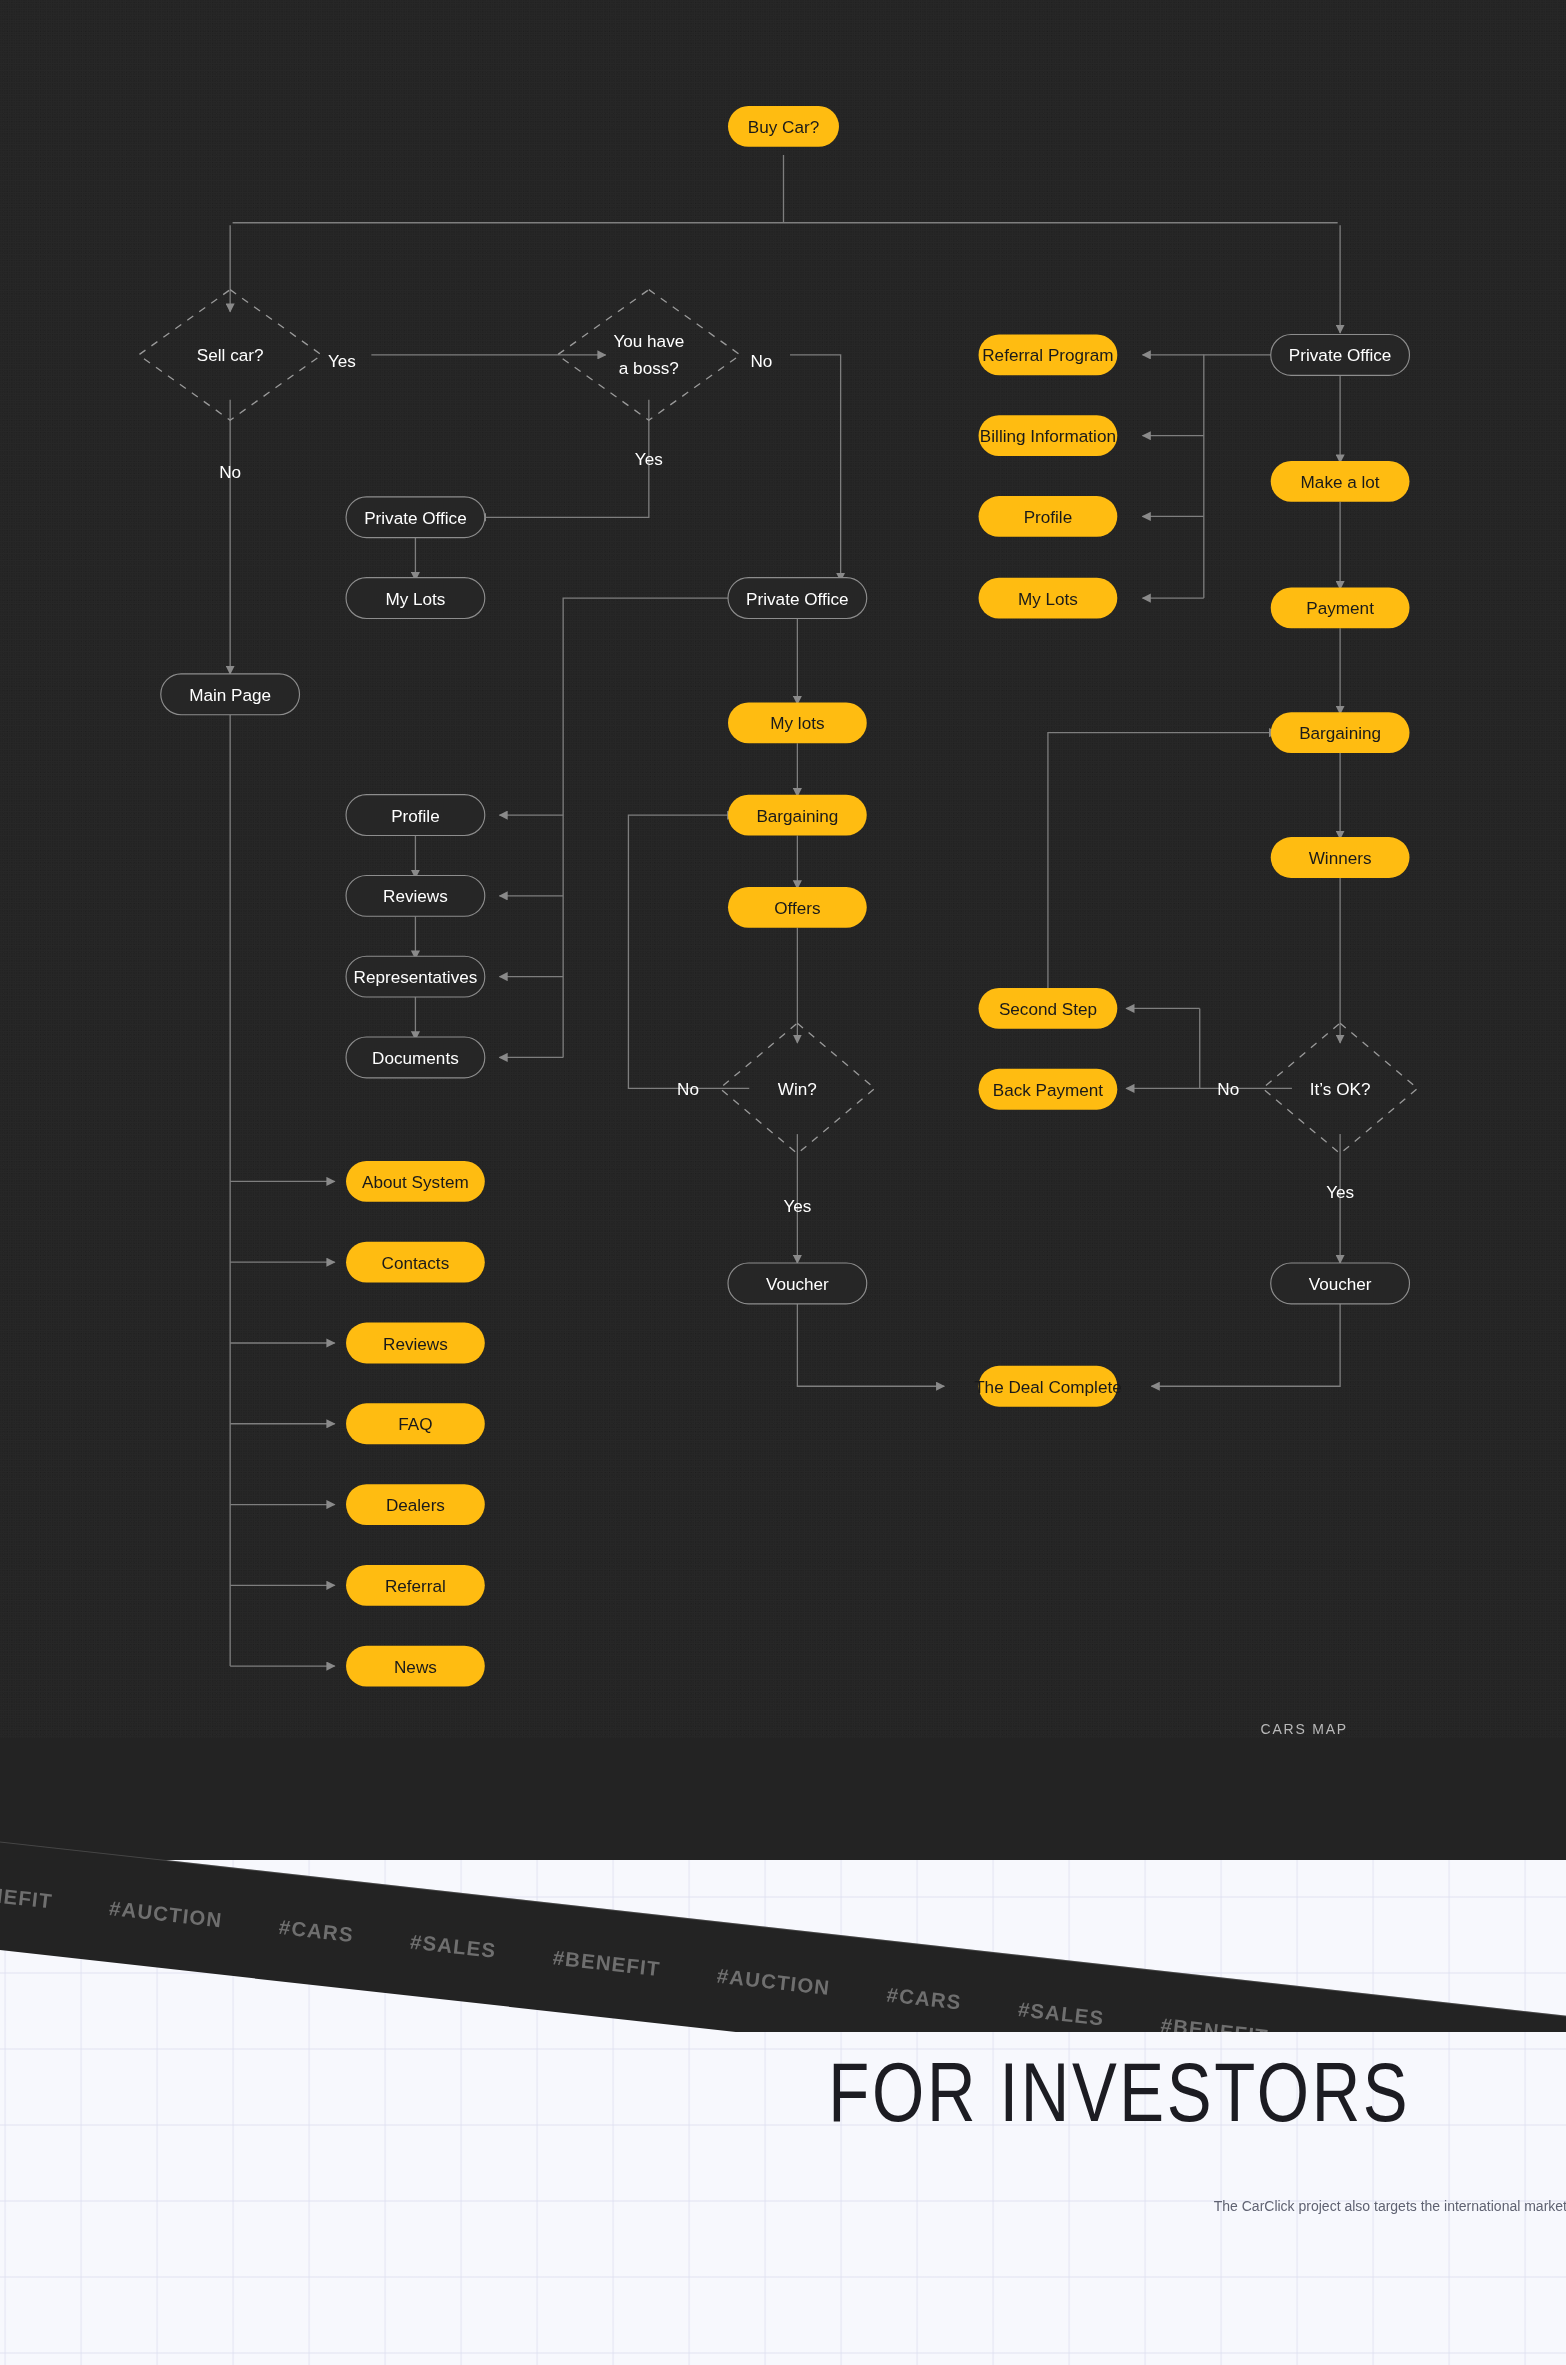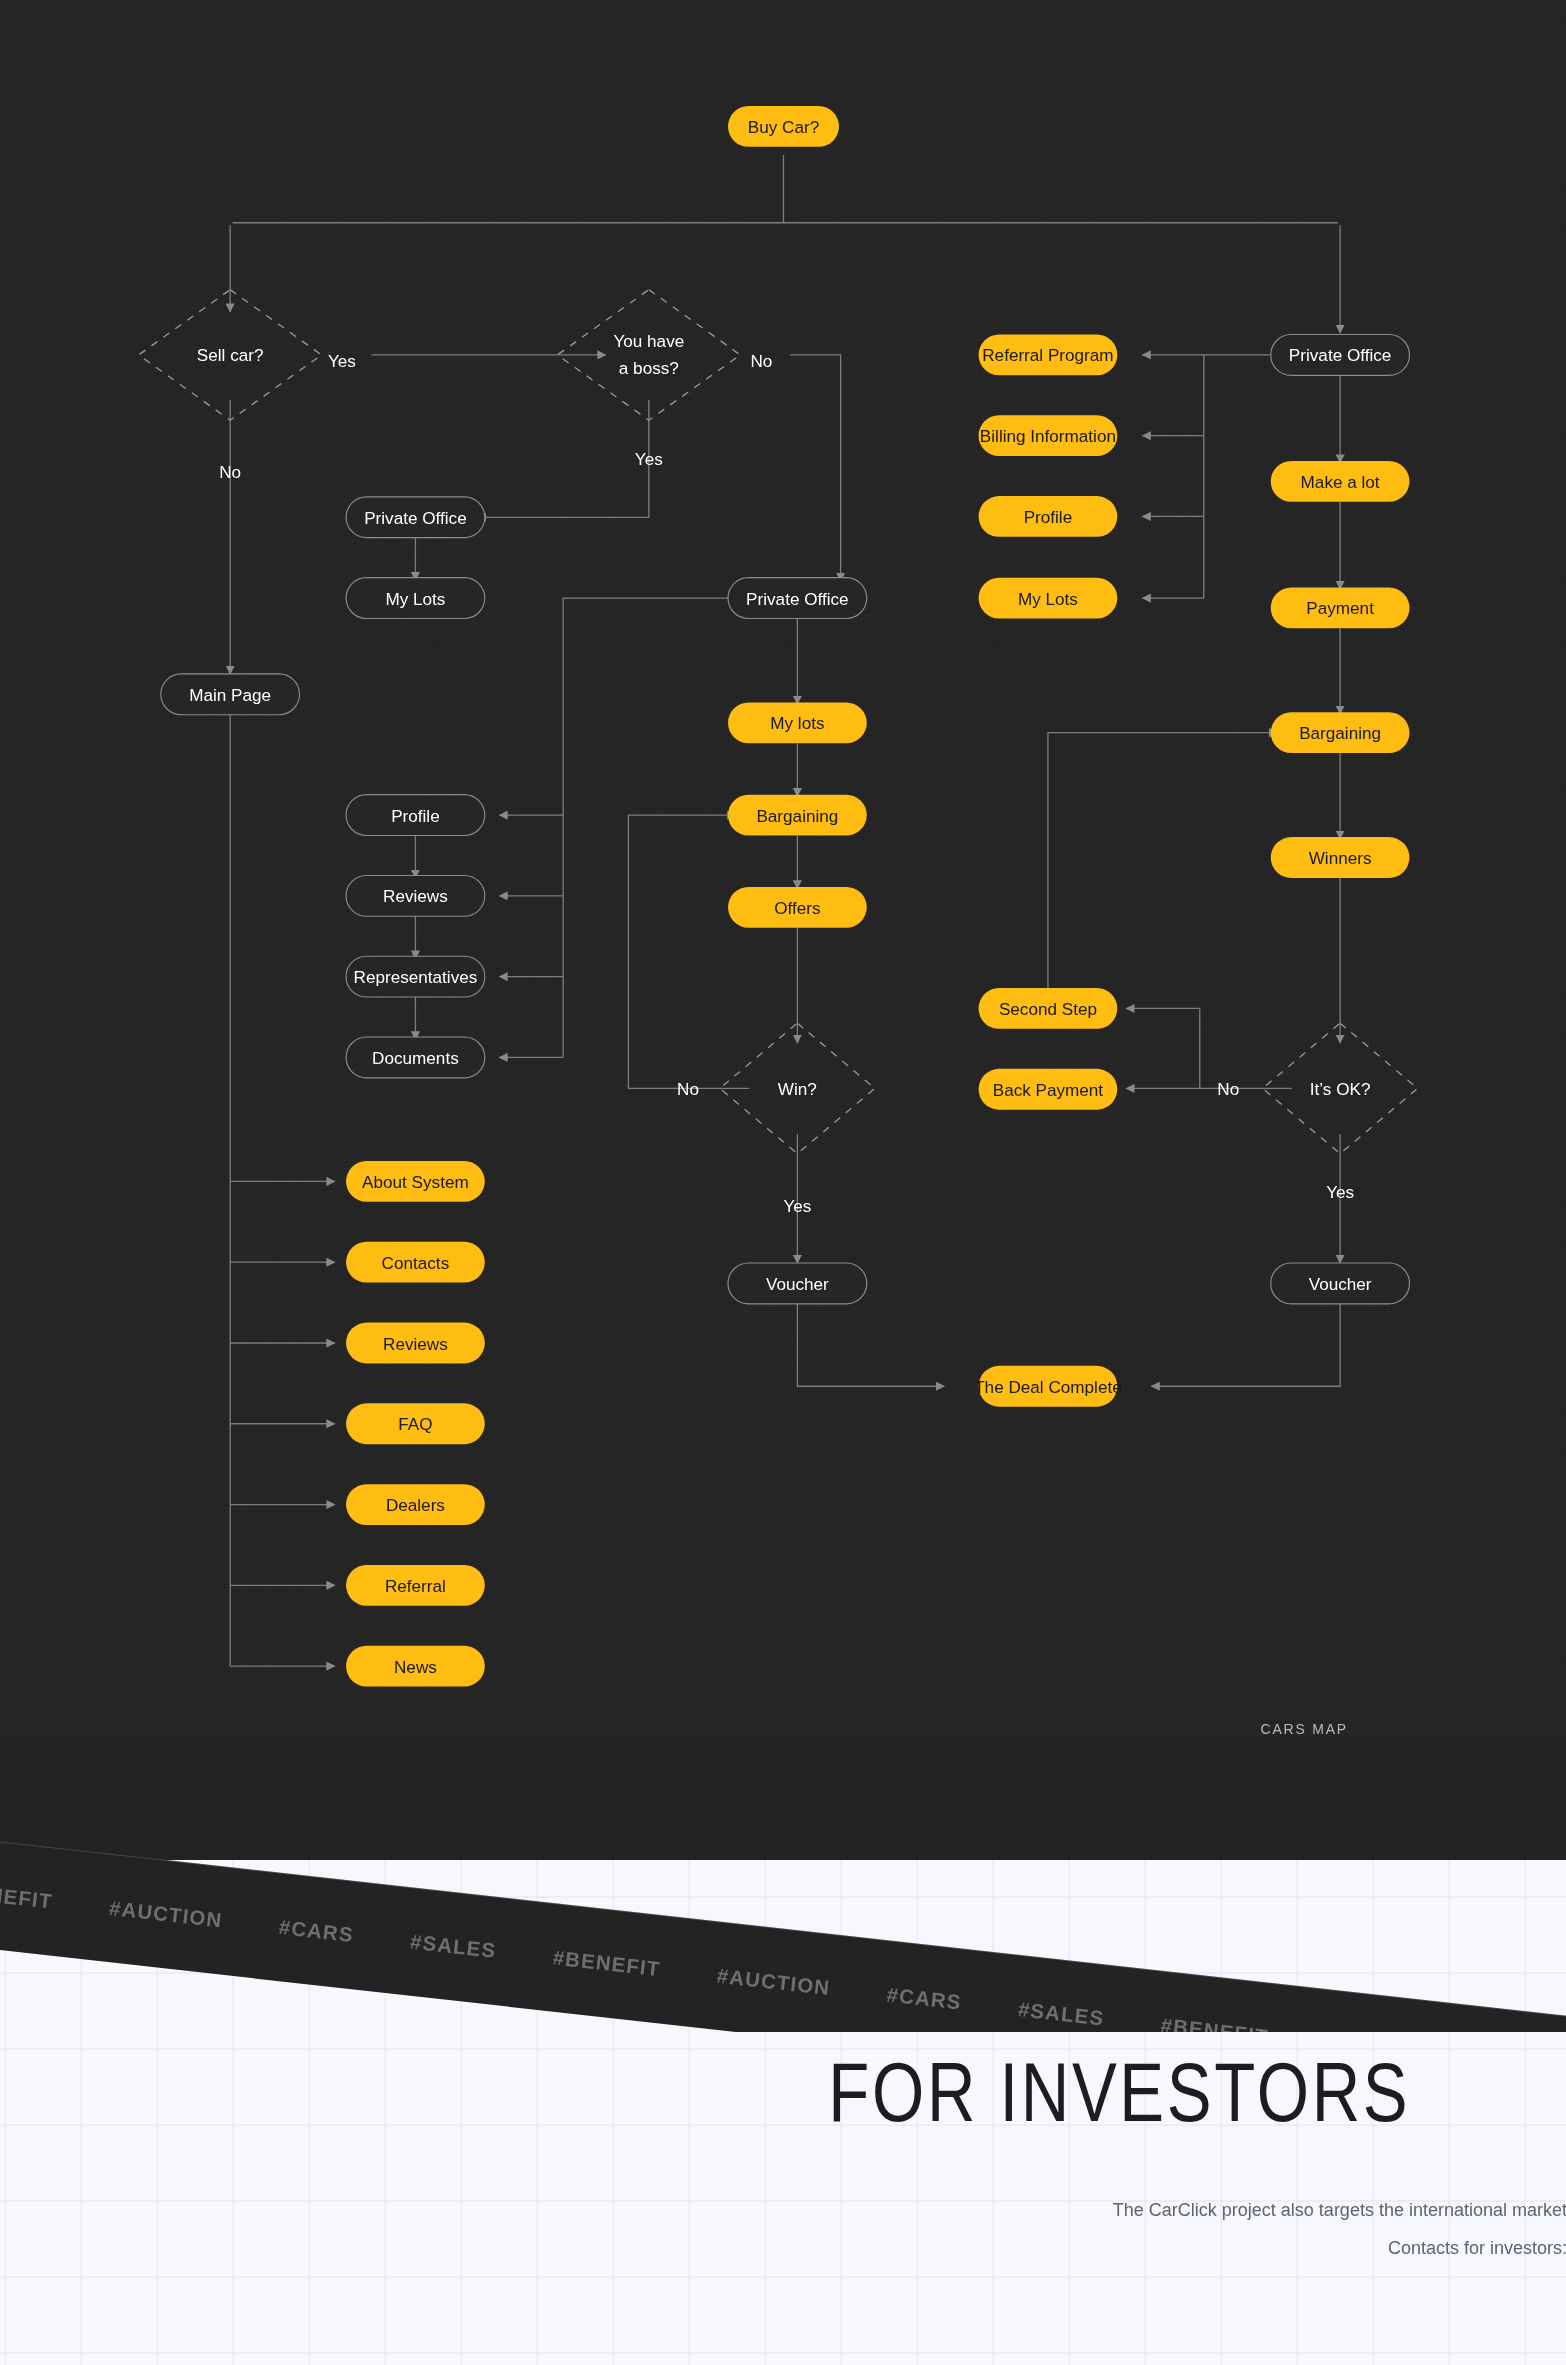--- a/index.html
+++ b/index.html
@@ -84,21 +84,21 @@
   .inv {
     position:absolute; left:0; top:2044px; width:1567px;
     text-align:right;
   }
   .inv h1 {
     font-family:"Liberation Sans", sans-serif;
     font-size:84px; font-weight:400; letter-spacing:3.3px;
     color:#1c1c22; transform:scaleX(.80); transform-origin:center;
   }
   .inv .body {
-    margin-top:51px; font-size:18px; color:#5f6272; line-height:2.1;
+    margin-top:51px; font-size:14px; color:#5f6272; line-height:2.1;
   }
 </style>
 </head>
 <body>
 
 <div id="stage">
 
   <div class="dark-panel"></div>
 
   <svg id="flow" viewBox="0 0 1920 2200" preserveAspectRatio="none">
@@ -356,18 +356,17 @@
         <span class="tag">#CARS</span>
         <span class="tag">#SALES</span>
         <span class="tag">#BENEFIT</span>
       </div>
   </div>
 
   <div class="inv">
     <h1>FOR INVESTORS</h1>
     <div class="body">
       <div>The CarClick project also targets the international market</div>
-      <div>Contacts for investors:</div>
     </div>
   </div>
 
 </div>
 
 
 </body></html>

